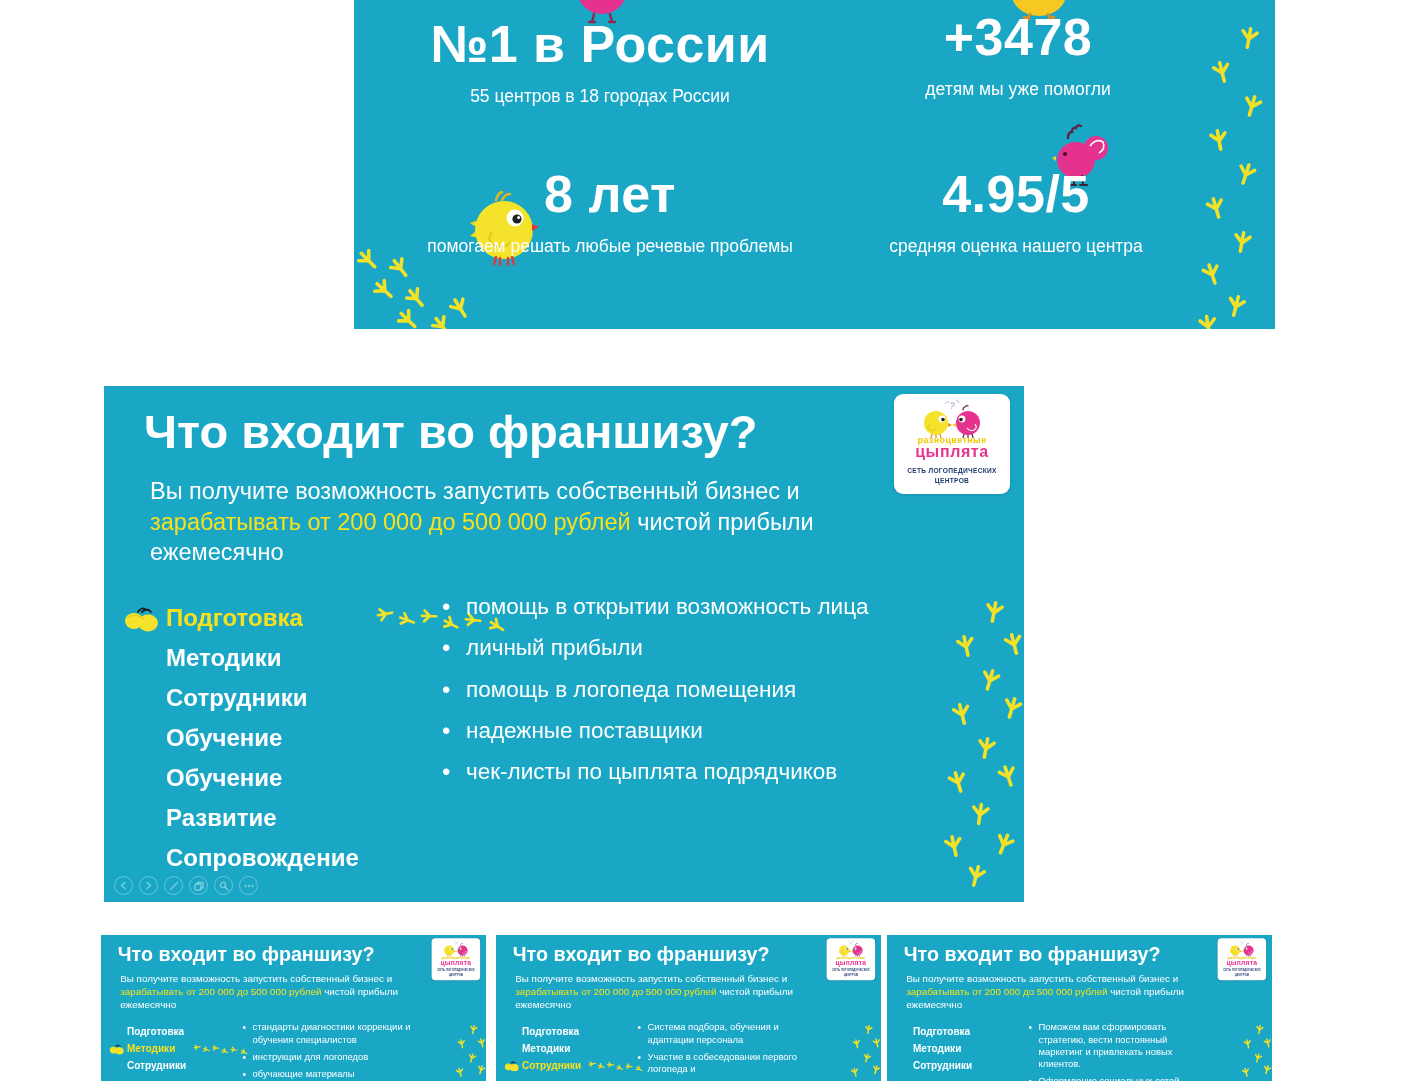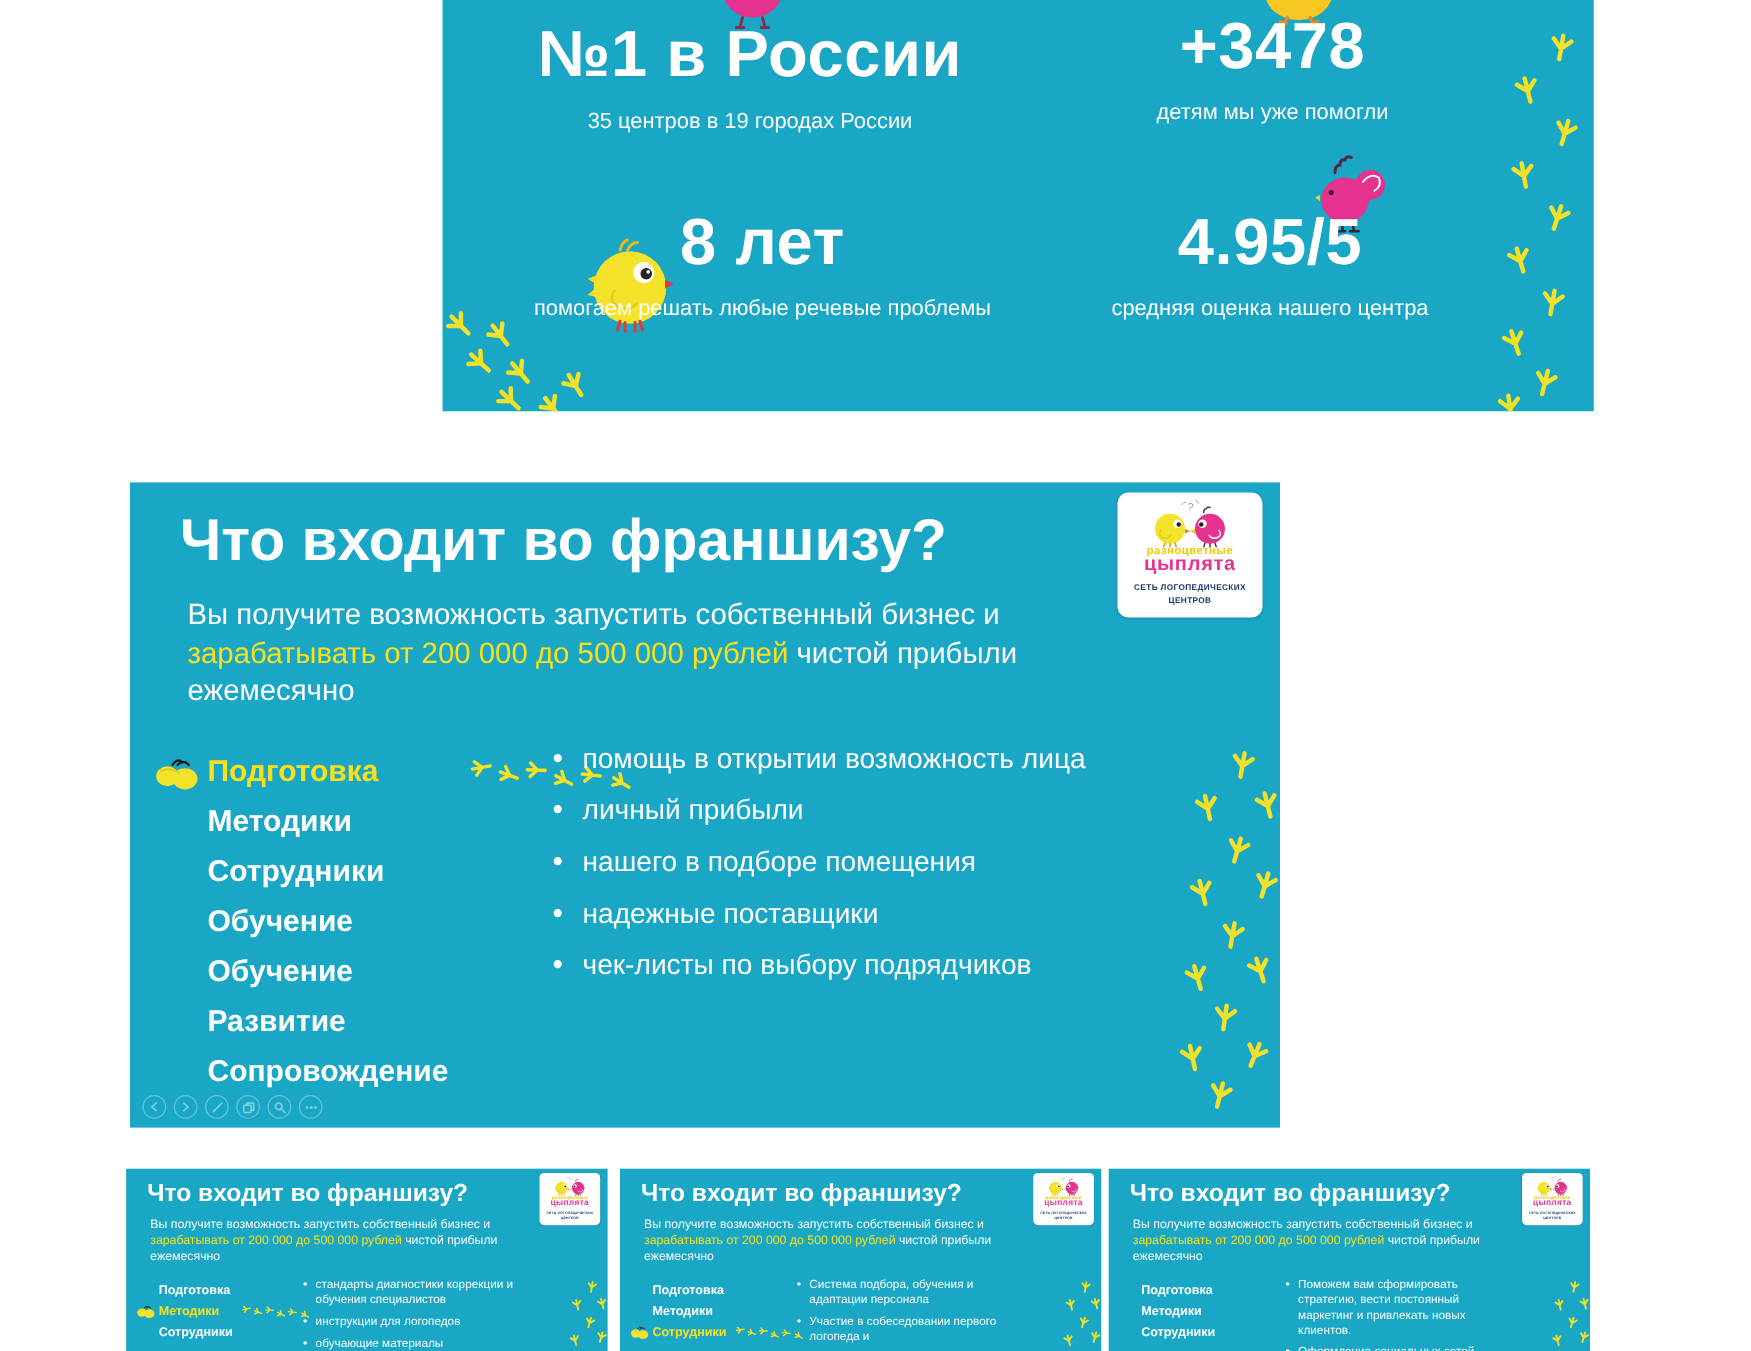--- a/index.html
+++ b/index.html
@@ -74,21 +74,21 @@
 
     <svg class="deco" style="left:216px; top:-34px;" width="62" height="60" viewBox="0 0 62 60">
       <path d="M12 26 q-8 -4 -7 -12 l8 4 z" fill="#4a6fb5"></path>
       <ellipse cx="32" cy="26" rx="24" ry="22" fill="#e5328f"></ellipse>
       <path d="M44 10 q8 -2 10 4 q2 6 -4 10" fill="#d42a82"></path>
       <path d="M24 48 l-2 8 m-3 0 l6 0 M40 48 l2 8 m-3 0 l6 0" stroke="#8c2a52" stroke-width="2.4" fill="none" stroke-linecap="round"></path>
     </svg>
 
     <div class="stat" style="left:246px; top:14px;">
       <div class="stat-value">№1 в России</div>
-      <div class="stat-caption">35 центров в 19 городах России</div>
+      <div class="stat-caption">55 центров в 18 городах России</div>
     </div>
 
     <svg class="deco" style="left:652px; top:-22px;" width="66" height="46" viewBox="0 0 66 46">
       <ellipse cx="33" cy="16" rx="27" ry="22" fill="#f6c821"></ellipse>
       <path d="M24 36 l-3 6 m-3 -3 l5 2 M42 36 l3 6 m3 -3 l-5 2" stroke="#e88a1a" stroke-width="2.6" fill="none" stroke-linecap="round"></path>
     </svg>
 
     <div class="stat" style="left:664px; top:7px;">
       <div class="stat-value">+3478</div>
       <div class="stat-caption">детям мы уже помогли</div>
@@ -216,23 +216,23 @@
           <div class="menu-item"><span>Методики</span></div>
           <div class="menu-item"><span>Сотрудники</span></div>
           <div class="menu-item"><span>Обучение</span></div>
           <div class="menu-item"><span>Обучение</span></div>
           <div class="menu-item"><span>Развитие</span></div>
           <div class="menu-item"><span>Сопровождение</span></div>
         </div>
   <ul class="s-bullets">
           <li>помощь в открытии возможность лица</li>
           <li>личный прибыли</li>
-          <li>нашего в подборе помещения</li>
+          <li>помощь в логопеда помещения</li>
           <li>надежные поставщики</li>
-          <li>чек-листы по выбору подрядчиков</li>
+          <li>чек-листы по цыплята подрядчиков</li>
         </ul>
   <div class="s-logo">
     <svg width="66" height="40" viewBox="0 0 66 40">
       <text x="30" y="10" font-size="9" fill="#8a9bb0" font-family="Liberation Sans, sans-serif" transform="rotate(14 30 10)">?</text>
       <path d="M26 6 q2 -3 4 -2 M40 5 q-1 -3 -3 -3" stroke="#9fb0c2" stroke-width="0.8" fill="none"></path>
       <circle cx="17" cy="25" r="12" fill="#f4e32a"></circle>
       <circle cx="23" cy="21" r="3.4" fill="#ffffff"></circle>
       <circle cx="24" cy="21.6" r="1.8" fill="#222222"></circle>
       <path d="M29 25 l4 2 l-4 2 z" fill="#e88a1a"></path>
       <path d="M10 26 q-3 4 1 6 q4 2 7 -2" stroke="#e3cb24" stroke-width="1.2" fill="none"></path>

